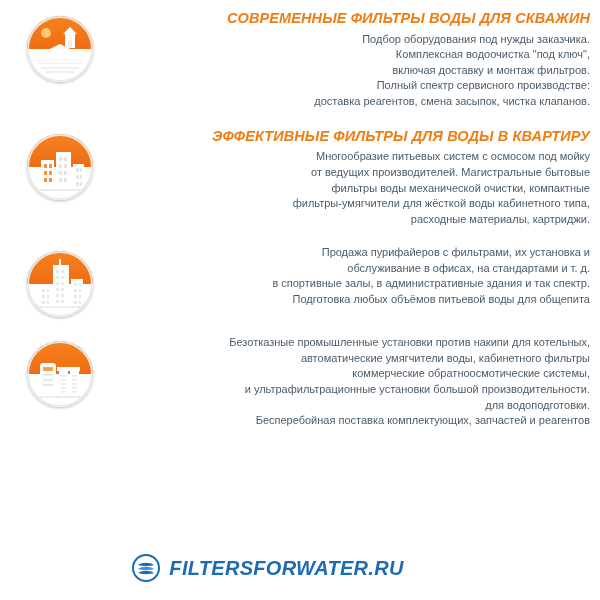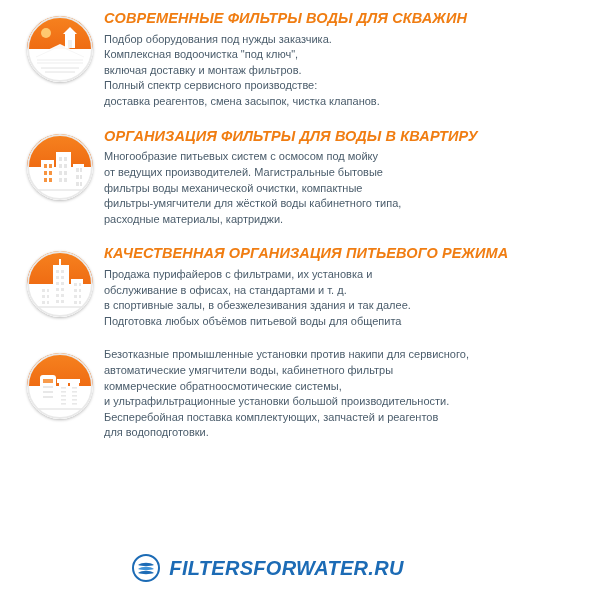--- a/index.html
+++ b/index.html
@@ -27,20 +27,21 @@
   .icon-col {
     width: 84px;
     flex: 0 0 84px;
     display: flex;
     justify-content: center;
     padding-top: 6px;
   }
   .text-col {
     flex: 1 1 auto;
     padding-left: 2px;
+    text-align: right;
   }
   .sec-title {
     color: #f07d12;
     font-size: 14.5px;
     font-weight: bold;
     font-style: italic;
     letter-spacing: 0.1px;
     line-height: 1.15;
     margin: 0 0 5px 0;
     white-space: nowrap;
@@ -189,21 +190,21 @@
               <rect x="49" y="48" width="3" height="4"></rect>
                 <rect x="53" y="48" width="2" height="4"></rect>
             </g>
             <rect x="10" y="55" width="47" height="2" fill="#ededed"></rect>
           </g>
         </svg>
         <div class="ring"></div>
       </div>
     </div>
     <div class="text-col">
-      <p class="sec-title">ОРГАНИЗАЦИЯ ФИЛЬТРЫ ДЛЯ ВОДЫ В КВАРТИРУ</p>
+      <p class="sec-title">ЭФФЕКТИВНЫЕ ФИЛЬТРЫ ДЛЯ ВОДЫ В КВАРТИРУ</p>
       <p class="sec-body">
         <span class="line">Многообразие питьевых систем с осмосом под мойку</span>
         <span class="line">от ведущих производителей. Магистральные бытовые</span>
         <span class="line">фильтры воды механической очистки, компактные</span>
         <span class="line">фильтры-умягчители для жёсткой воды кабинетного типа,</span>
         <span class="line">расходные материалы, картриджи.</span>
       </p>
     </div>
   </div>
 
@@ -246,25 +247,24 @@
                 <rect x="52" y="50" width="2" height="3"></rect>
             </g>
             <rect x="32" y="8" width="2" height="7" fill="#ffffff"></rect>
             <rect x="9" y="55" width="49" height="2" fill="#ededed"></rect>
           </g>
         </svg>
         <div class="ring"></div>
       </div>
     </div>
     <div class="text-col">
-      <p class="sec-title">КАЧЕСТВЕННАЯ ОРГАНИЗАЦИЯ ПИТЬЕВОГО РЕЖИМА</p>
       <p class="sec-body">
         <span class="line">Продажа пурифайеров с фильтрами, их установка и</span>
         <span class="line">обслуживание в офисах, на стандартами и т. д.</span>
-        <span class="line">в спортивные залы, в обезжелезивания здания и так далее.</span>
+        <span class="line">в спортивные залы, в административные здания и так спектр.</span>
         <span class="line">Подготовка любых объёмов питьевой воды для общепита</span>
       </p>
     </div>
   </div>
 
   <div class="section" style="padding-top:18px;">
     <div class="icon-col">
       <div class="badge">
         <div class="half-top"></div>
         <div class="half-bottom"></div>
@@ -291,26 +291,26 @@
             </g>
             <rect x="30" y="26" width="23" height="4" fill="#ffffff"></rect>
             <rect x="10" y="55" width="46" height="2" fill="#ededed"></rect>
           </g>
         </svg>
         <div class="ring"></div>
       </div>
     </div>
     <div class="text-col">
       <p class="sec-body">
-        <span class="line">Безотказные промышленные установки против накипи для сервисного,</span>
+        <span class="line">Безотказные промышленные установки против накипи для котельных,</span>
         <span class="line">автоматические умягчители воды, кабинетного фильтры</span>
         <span class="line">коммерческие обратноосмотические системы,</span>
         <span class="line">и ультрафильтрационные установки большой производительности.</span>
+        <span class="line">для водоподготовки.</span>
         <span class="line">Бесперебойная поставка комплектующих, запчастей и реагентов</span>
-        <span class="line">для водоподготовки.</span>
       </p>
     </div>
   </div>
 
   <div class="footer">
     <span class="logo-mark">
       <svg width="28" height="28" viewBox="0 0 28 28">
         <circle cx="14" cy="14" r="13" fill="none" stroke="#1c6bb5" stroke-width="2"></circle>
         <path d="M6 11 C10 8, 18 8, 22 11 C18 12.5, 10 12.5, 6 11 Z" fill="#1c6bb5"></path>
         <path d="M6 15 C10 12, 18 12, 22 15 C18 16.5, 10 16.5, 6 15 Z" fill="#3f93d8"></path>

